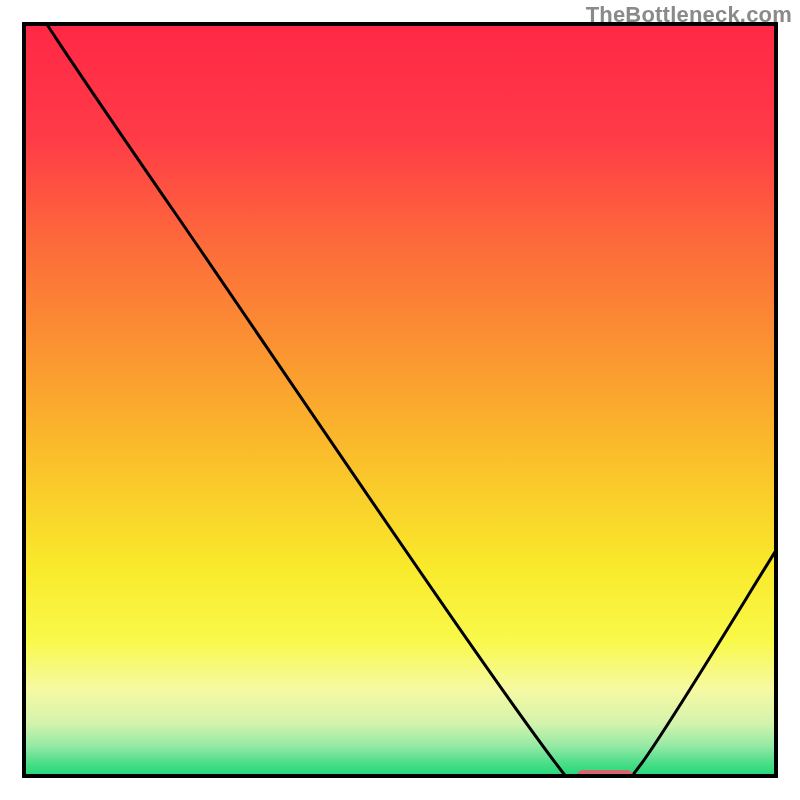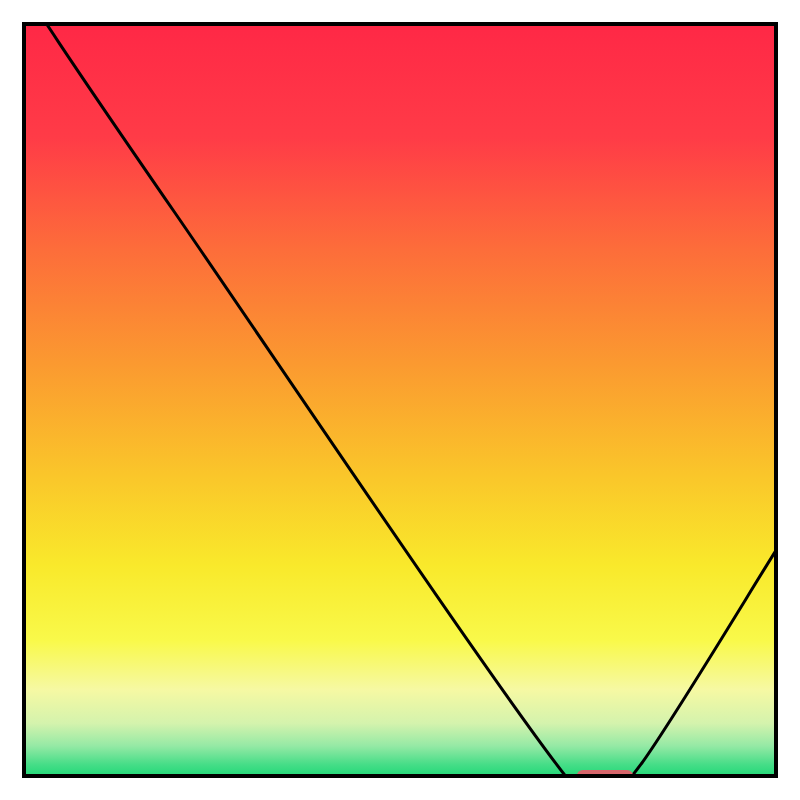--- a/index.html
+++ b/index.html
@@ -25,20 +25,21 @@
     letter-spacing: 0.2px;
   }
   svg {
     display: block;
   }
 </style>
 </head>
 <body>
 
 <div class="container">
+  <div class="watermark">TheBottleneck.com</div>
   <svg id="chart-svg" width="800" height="800" viewBox="0 0 800 800">
     <defs>
       <linearGradient id="bg-grad" x1="0" y1="0" x2="0" y2="1">
           <stop offset="0%" stop-color="#ff2846"></stop>
           <stop offset="15%" stop-color="#ff3b47"></stop>
           <stop offset="30%" stop-color="#fd6d3a"></stop>
           <stop offset="45%" stop-color="#fb9930"></stop>
           <stop offset="60%" stop-color="#fac62a"></stop>
           <stop offset="72%" stop-color="#f9e92b"></stop>
           <stop offset="82%" stop-color="#f9f94a"></stop>

